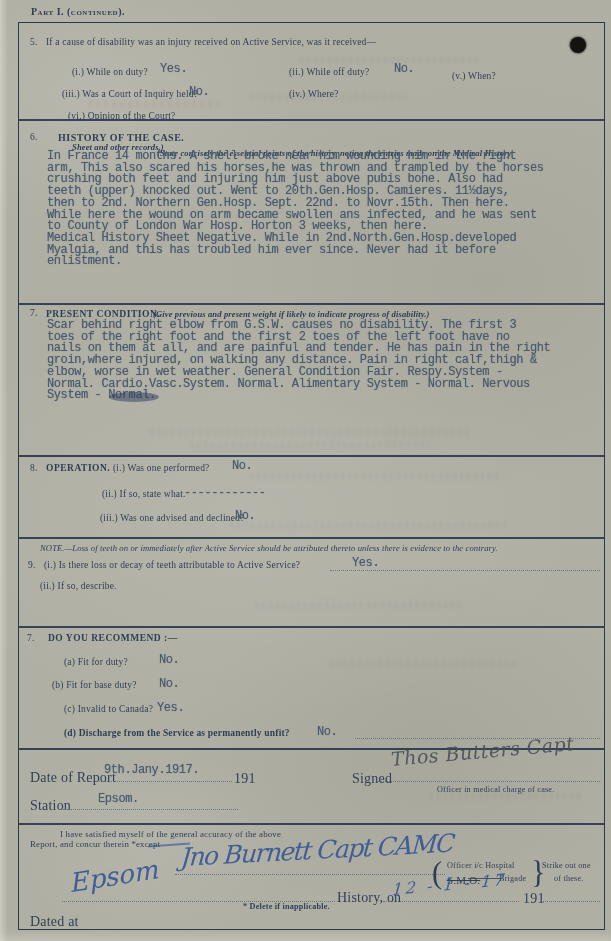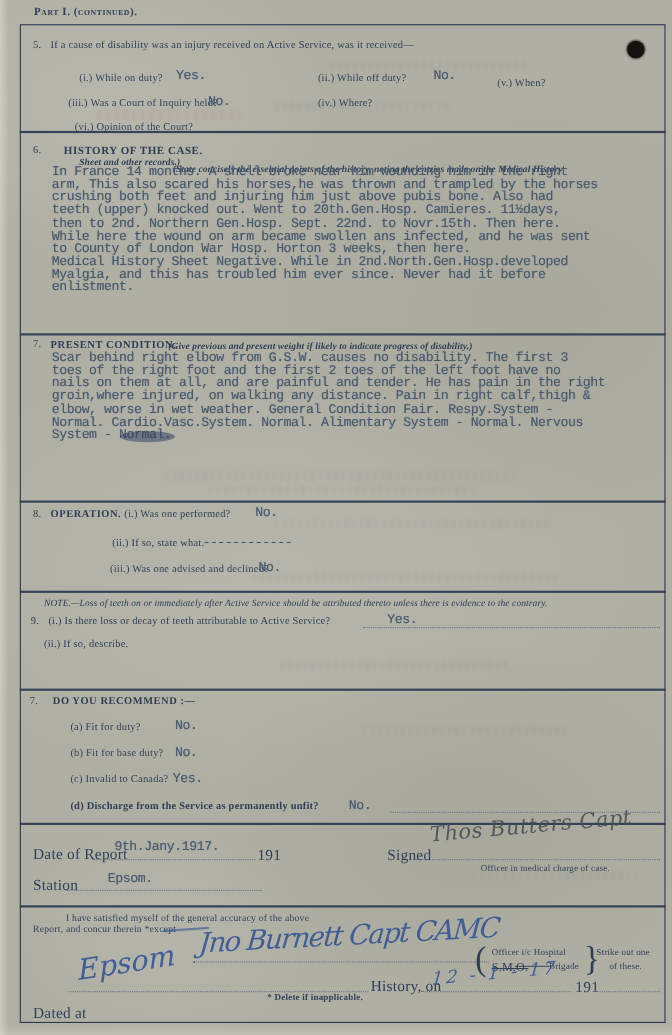--- a/index.html
+++ b/index.html
@@ -140,21 +140,21 @@
   <div class="dotted" style="left:330px; top:569px; width:270px;"></div>
 
   <div class="abs print" style="left:40px; top:581px;">(ii.) If so, describe.</div>
 
   <div class="abs print" style="left:27px; top:633px;">7.</div>
   <div class="abs print print-bold" style="left:48px; top:633px;">DO YOU RECOMMEND :—</div>
 
   <div class="abs print" style="left:64px; top:657px;">(a) Fit for duty?</div>
   <div class="abs typed" style="left:159px; top:653px;">No.</div>
 
-  <div class="abs print" style="left:64px; top:680px;">(b) Fit for base duty?</div>
+  <div class="abs print" style="left:52px; top:680px;">(b) Fit for base duty?</div>
   <div class="abs typed" style="left:159px; top:677px;">No.</div>
 
   <div class="abs print" style="left:64px; top:704px;">(c) Invalid to Canada?</div>
   <div class="abs typed" style="left:157px; top:701px;">Yes.</div>
 
   <div class="abs print" style="left:64px; top:728px;font-weight:bold;">(d) Discharge from the Service as permanently unfit?</div>
   <div class="abs typed" style="left:317px; top:725px;">No.</div>
   <div class="dotted" style="left:355px; top:737px; width:245px;"></div>
 
   <div class="abs print-sm" style="left:30px; top:770px;">Date of Report</div>

